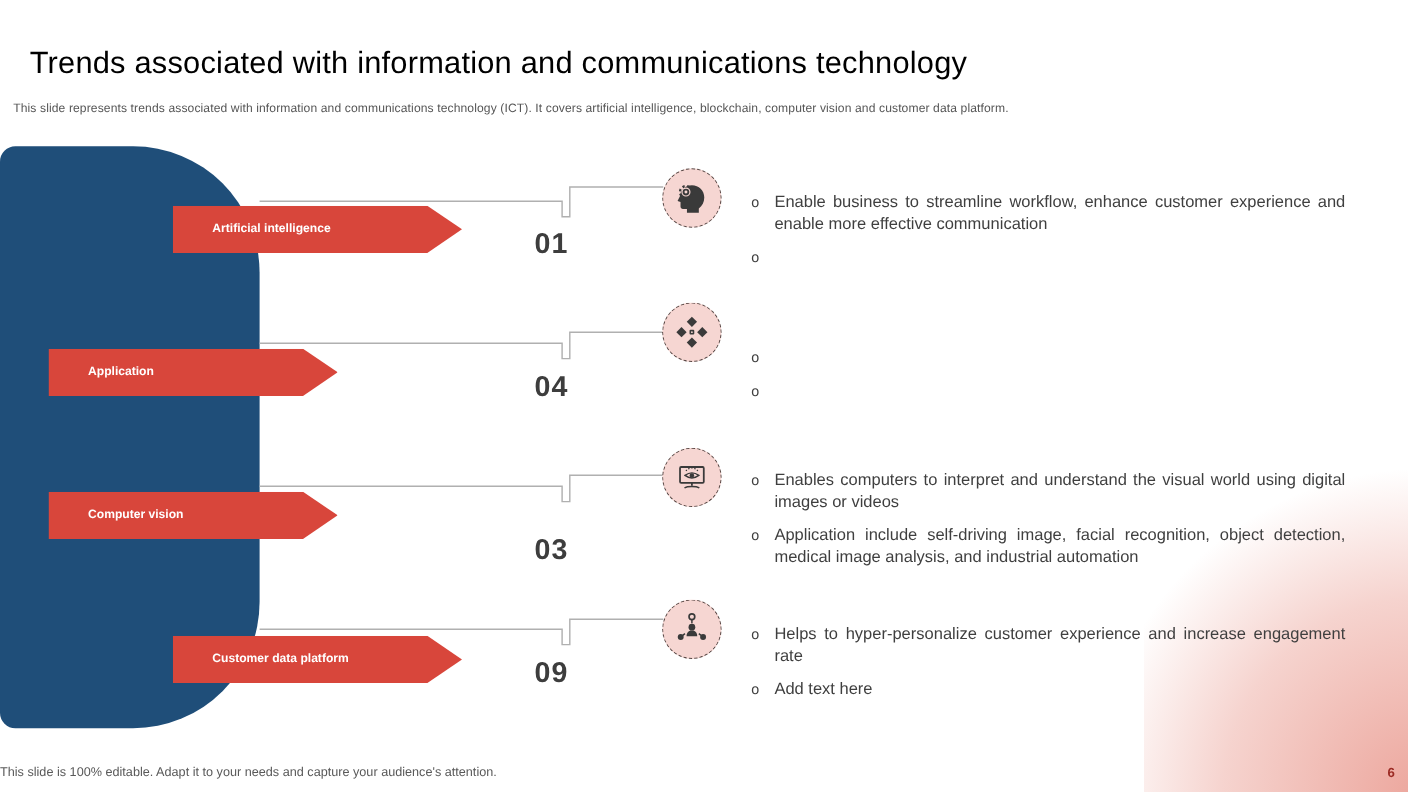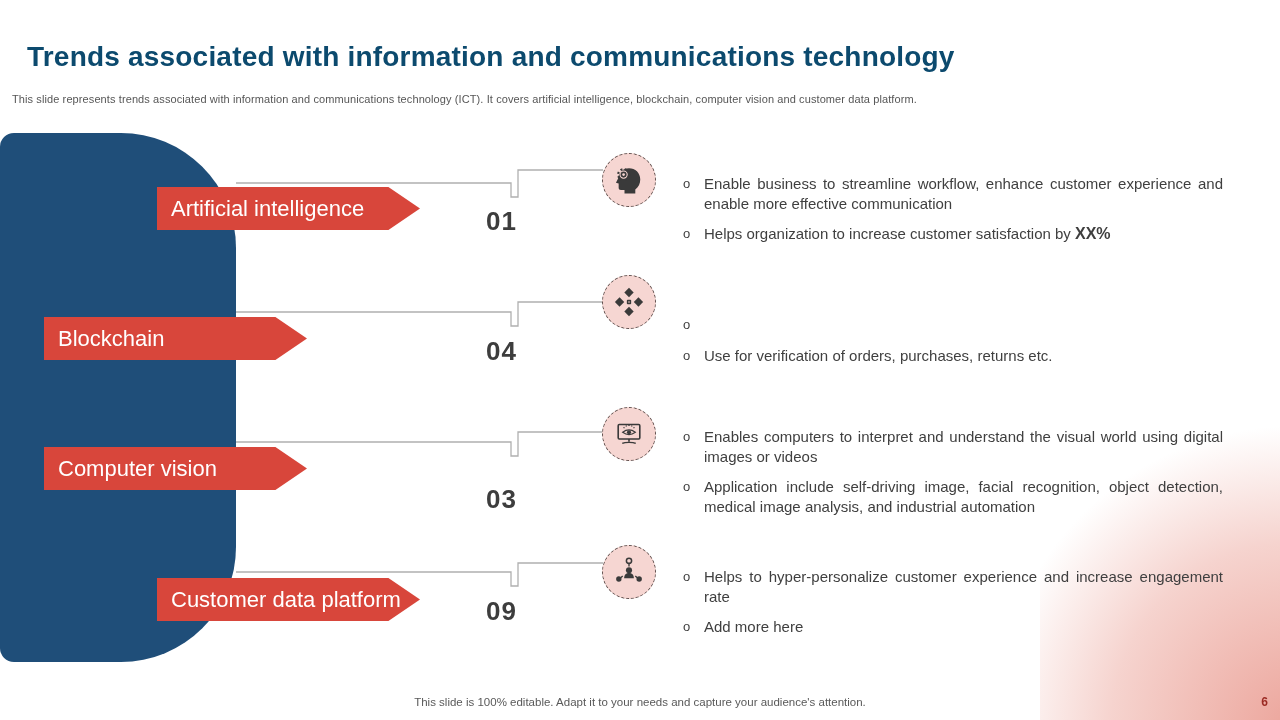--- a/index.html
+++ b/index.html
@@ -2,36 +2,36 @@
 <html><head>
 <meta charset="utf-8">
 <style>
   html,body{margin:0;padding:0;}
   body{
     width:1280px;height:720px;position:relative;overflow:hidden;
     background:#ffffff;font-family:"Liberation Sans", sans-serif;
   }
   .title{
     position:absolute;left:27px;top:22px;width:1150px;
-    font-size:28px;font-weight:bold;color:#0c4a6e;letter-spacing:.2px;
+    font-size:28px;font-weight:normal;color:#000000;letter-spacing:.2px;
   }
   .subtitle{
     position:absolute;left:12px;top:82px;width:1100px;
     font-size:11px;color:#565656;letter-spacing:.1px;
   }
   .blue-shape{
     position:absolute;left:0;top:133px;width:236px;height:529px;
     background:#1f4e79;border-radius:14px 115px 115px 14px;
   }
   .connectors{position:absolute;left:0;top:0;width:1280px;height:720px;}
   .arrow{
     position:absolute;height:43px;width:263px;background:#d8463b;
     clip-path:polygon(0 0,88% 0,100% 50%,88% 100%,0 100%);
-    color:#ffffff;font-weight:normal;font-size:22px;line-height:43px;
-    padding-left:14px;box-sizing:border-box;white-space:nowrap;
+    color:#ffffff;font-weight:bold;font-size:11px;line-height:43px;
+    padding-left:36px;box-sizing:border-box;white-space:nowrap;
   }
   .arrow.r1{left:157px;top:187px}
   .arrow.r2{left:44px;top:317px}
   .arrow.r3{left:44px;top:447px}
   .arrow.r4{left:157px;top:578px}
   .num{
     position:absolute;left:486px;width:60px;text-align:left;
     font-size:26px;font-weight:bold;color:#3d3d3d;letter-spacing:1px;
   }
   .num.r1{top:206px}.num.r2{top:336px}.num.r3{top:484px}.num.r4{top:596px}
@@ -47,21 +47,21 @@
   .bullet{display:flex;margin-bottom:11px;color:#3f3f3f;font-size:15px;line-height:19.5px;}
   .bullet .mark{width:21px;flex:none;font-size:13px;}
   .bullet .txt{text-align:justify;}
   .bullet .txt b{font-size:16px;white-space:nowrap;}
   .corner-blob{
     position:absolute;right:0;bottom:0;width:240px;height:310px;
     background:radial-gradient(circle at 106% 102%,
       rgba(235,160,150,.95) 0%,rgba(238,175,166,.55) 45%,rgba(240,186,178,0) 74%);
   }
   .footer-note{
-    position:absolute;left:0;right:0;top:696px;text-align:center;
+    position:absolute;left:0;right:0;top:696px;
     font-size:11.5px;color:#595959;
   }
   .page-number{
     position:absolute;right:12px;top:695px;
     font-size:12px;font-weight:bold;color:#9c2b24;
   }
   svg.glyph{display:block}
 </style>
 </head>
 <body>
@@ -90,43 +90,41 @@
     <circle cx="14" cy="14" r="1.5" fill="#f6d6d2"></circle>
   </svg>
 </div>
 <ul class="bullets r1" style="list-style:none;margin:0;padding:0">
   <li class="bullet">
     <span class="mark">o</span>
     <span class="txt"><span>Enable business to streamline workflow, enhance customer experience and enable more effective communication</span></span>
   </li>
   <li class="bullet">
     <span class="mark">o</span>
-    <span class="txt"><span>Helps organization to increase customer satisfaction by </span><b>XX%</b></span>
   </li>
 </ul>
 
-<div class="arrow r2">Blockchain</div>
+<div class="arrow r2">Application</div>
 <div class="num r2">04</div>
 <div class="icon-circle r2">
   <svg class="glyph" width="36" height="36" viewBox="0 0 40 40">
     <path d="M20 4.3 L25.2 9.5 L20 14.7 L14.8 9.5 Z" fill="#3a3a3a"></path>
     <path d="M20 25.3 L25.2 30.5 L20 35.7 L14.8 30.5 Z" fill="#3a3a3a"></path>
     <path d="M9.5 14.8 L14.7 20 L9.5 25.2 L4.3 20 Z" fill="#3a3a3a"></path>
     <path d="M30.5 14.8 L35.7 20 L30.5 25.2 L25.3 20 Z" fill="#3a3a3a"></path>
     <rect x="17.6" y="17.6" width="4.8" height="4.8" rx="1" fill="#3a3a3a"></rect>
     <circle cx="20" cy="20" r="0.9" fill="#f6d6d2"></circle>
   </svg>
 </div>
 <ul class="bullets r2" style="list-style:none;margin:0;padding:0">
   <li class="bullet">
     <span class="mark">o</span>
   </li>
   <li class="bullet">
     <span class="mark">o</span>
-    <span class="txt"><span>Use for verification of orders, purchases, returns etc.</span></span>
   </li>
 </ul>
 
 <div class="arrow r3">Computer vision</div>
 <div class="num r3">03</div>
 <div class="icon-circle r3">
   <svg class="glyph" width="36" height="36" viewBox="0 0 40 40">
     <rect x="8" y="9.5" width="24" height="16" rx="1.2" stroke="#3a3a3a" stroke-width="1.8" fill="none"></rect>
     <path d="M14 13.5 A 7.5 7.5 0 0 1 26 13.5" stroke="#3a3a3a" stroke-width="1.2" stroke-dasharray="1.4 1.7" fill="none"></path>
     <path d="M13 18 Q20 12.8 27 18 Q20 23.2 13 18 Z" stroke="#3a3a3a" stroke-width="1.4" fill="#f6d6d2"></path>
@@ -160,18 +158,18 @@
     <path d="M14.6 27 C14.6 23 16.9 21.2 20 21.2 C23.1 21.2 25.4 23 25.4 27 Z" fill="#3a3a3a"></path>
   </svg>
 </div>
 <ul class="bullets r4" style="list-style:none;margin:0;padding:0">
   <li class="bullet">
     <span class="mark">o</span>
     <span class="txt"><span>Helps to hyper-personalize customer experience and increase engagement rate</span></span>
   </li>
   <li class="bullet">
     <span class="mark">o</span>
-    <span class="txt"><span>Add more here</span></span>
+    <span class="txt"><span>Add text here</span></span>
   </li>
 </ul>
 
 <div class="footer-note">This slide is 100% editable. Adapt it to your needs and capture your audience's attention.</div>
 <div class="page-number">6</div>
 
 </body></html>

